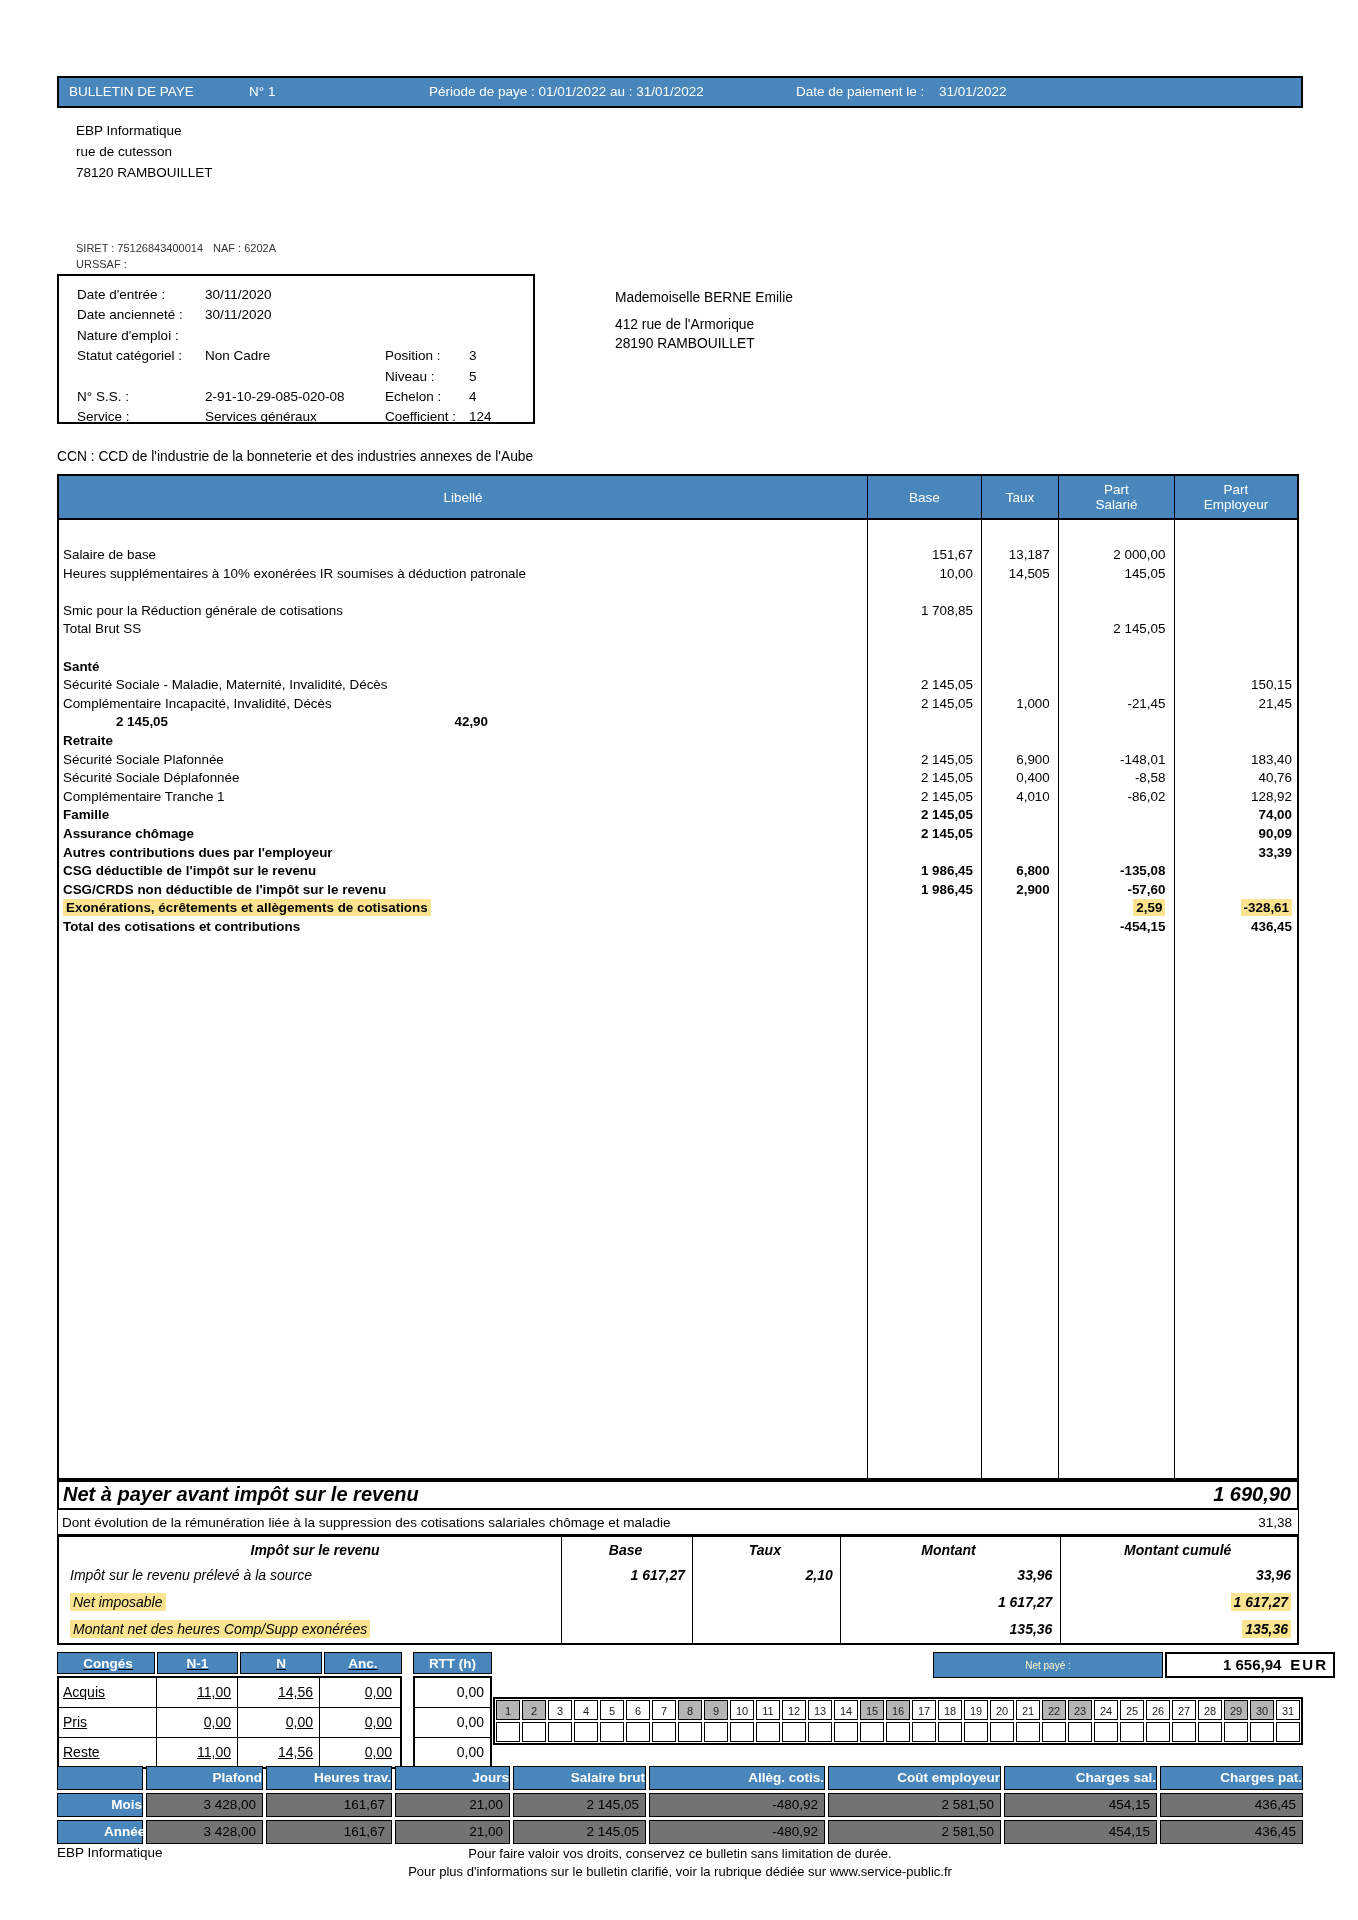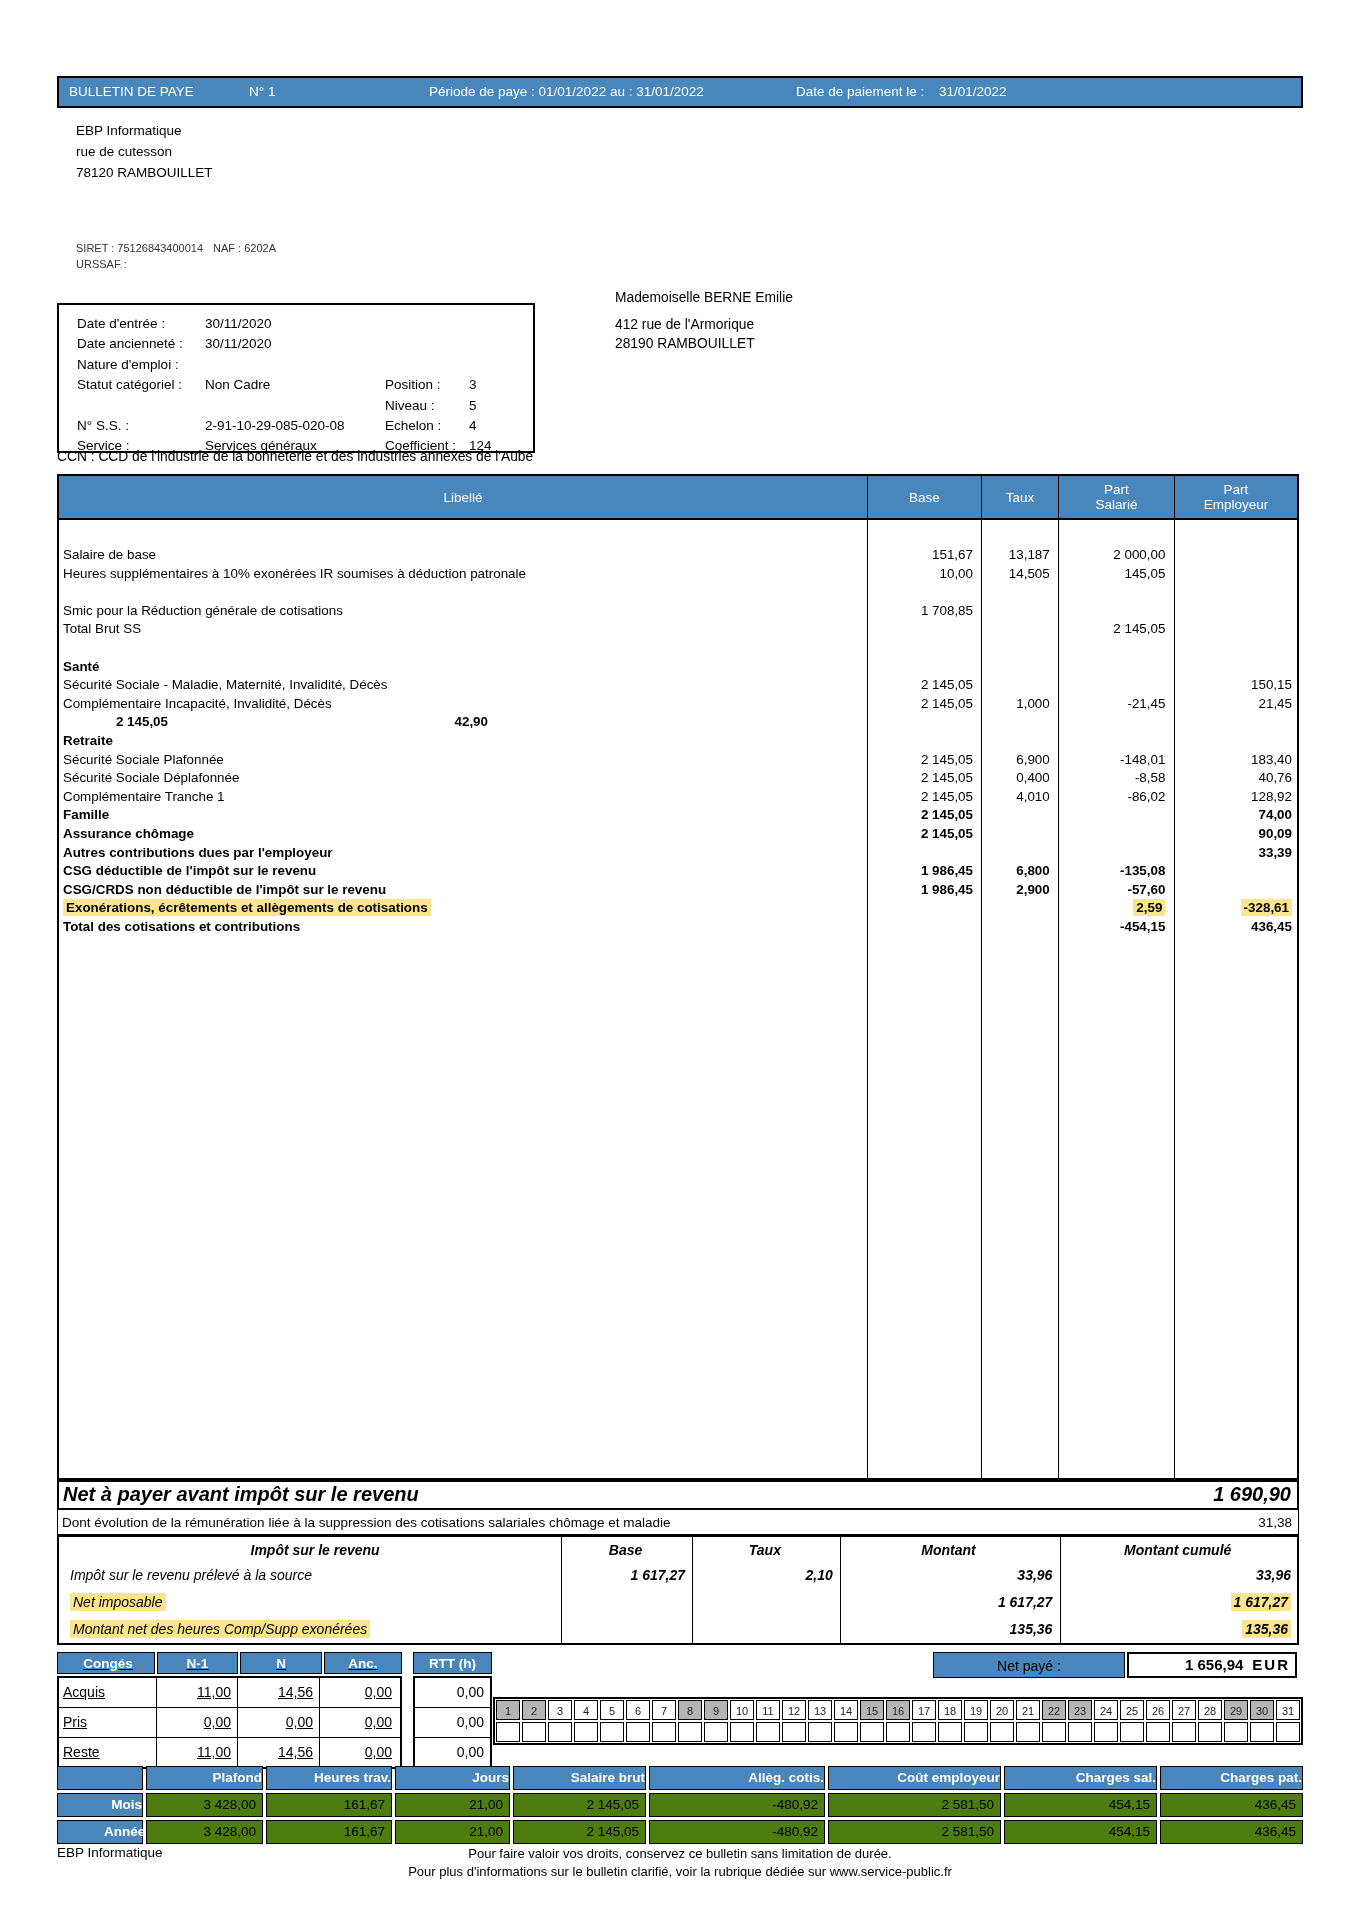--- a/index.html
+++ b/index.html
@@ -12,21 +12,21 @@
           background:var(--blue);border:2px solid #000;color:#fff;font-size:13.5px;}
   .topbar span{position:absolute;top:0;line-height:28px;white-space:nowrap;}
   .tb-title{left:10px;} .tb-num{left:190px;} .tb-period{left:370px;} .tb-paylbl{left:737px;} .tb-paydate{left:880px;}
 
   
   .company{position:absolute;left:76px;top:120px;font-size:13.5px;line-height:21px;}
   .siret{position:absolute;left:76px;top:240px;font-size:11px;color:#333;line-height:16px;}
   .siret .gap{display:inline-block;width:10px;}
 
   
-  .empbox{position:absolute;left:57px;top:303px;width:478px;height:150px;border:2px solid #000;
+  .empbox{position:absolute;left:57px;top:274px;width:478px;height:150px;border:2px solid #000;
           font-size:13.5px;padding-top:9px;box-sizing:border-box;}
   .emp-row{position:relative;height:20.4px;line-height:20.4px;white-space:nowrap;}
   .emp-row .ll{position:absolute;left:18px;} .emp-row .lv{position:absolute;left:146px;}
   .emp-row .rl{position:absolute;left:326px;} .emp-row .rv{position:absolute;left:410px;}
 
   .empaddr{position:absolute;left:615px;top:290px;font-size:13.8px;}
   .empaddr .name{margin-bottom:12px;} .empaddr .street{margin-bottom:4px;}
 
   .ccn{position:absolute;left:57px;top:449px;font-size:13.8px;}
 
@@ -73,42 +73,42 @@
   .cg-n1{width:81px;border-right:1px solid #000;} .cg-n{width:82px;border-right:1px solid #000;} .cg-anc{width:78px;}
   .rtt{position:absolute;left:413px;top:1652px;width:79px;}
   .rtt-head{background:var(--blue);color:#fff;font-weight:bold;font-size:13.5px;text-align:center;
             line-height:22px;height:22px;border:1px solid #000;box-sizing:border-box;}
   .rtt-body{margin-top:2px;border:2px solid #000;}
   .rtt-cell{height:29px;line-height:29px;font-size:14px;text-align:right;padding-right:6px;}
   .rtt-cell+.rtt-cell{border-top:1px solid #000;}
 
   
   .netpaye{position:absolute;left:933px;top:1652px;display:flex;gap:2px;}
-  .np-label{width:192px;height:26px;line-height:26px;background:var(--blue);color:#000000;text-align:center;
-            font-size:14px;border:1px solid #000;box-sizing:border-box;}
+  .np-label{width:230px;height:26px;line-height:26px;background:var(--blue);color:#fef9c3;text-align:center;
+            font-size:10px;border:1px solid #000;box-sizing:border-box;}
   .np-value{width:170px;height:26px;line-height:22px;background:#fff;border:2px solid #000;box-sizing:border-box;
             font-size:15px;font-weight:bold;display:flex;justify-content:flex-end;align-items:center;padding-right:5px;}
   .np-cur{margin-left:9px;letter-spacing:2px;}
 
   
   .calendar{position:absolute;left:493px;top:1697px;width:810px;border:2px solid #000;box-sizing:border-box;
             background:#fff;padding:1px;}
   .cal-row{display:flex;gap:2px;}
   .cal-row+.cal-row{margin-top:2px;}
   .cal-cell{flex:1;height:20px;line-height:20px;border:1px solid #000;box-sizing:border-box;
             font-size:11px;text-align:center;color:#222;background:#fff;}
   .cal-cell.gray{background:var(--gray);}
 
   
   .summary{position:absolute;left:57px;top:1766px;width:1246px;font-size:13.5px;}
   .sum-row{display:flex;gap:3px;height:24px;line-height:22px;}
   .sum-row+.sum-row{margin-top:3px;}
   .sum-cell{border:1px solid #000;box-sizing:border-box;}
   .sum-blue{background:var(--blue);color:#fff;font-weight:bold;text-align:right;padding-left:46px;}
-  .sum-num{background:#4d7c0f;text-align:right;padding-right:6px;}
+  .sum-num{background:#737373;text-align:right;padding-right:6px;}
   .sc0{width:86px;} .sc1{width:117px;} .sc2{width:126px;} .sc3{width:115px;} .sc4{width:133px;}
   .sc5{width:176px;} .sc6{width:173px;} .sc7{width:153px;} .sc8{flex:1;}
 
   
   .footer-company{position:absolute;left:57px;top:1845px;font-size:13.5px;}
   .footer-center{position:absolute;left:57px;top:1845px;width:1246px;text-align:center;font-size:13px;line-height:18px;}
 </style>
 </head>
 <body>
 

